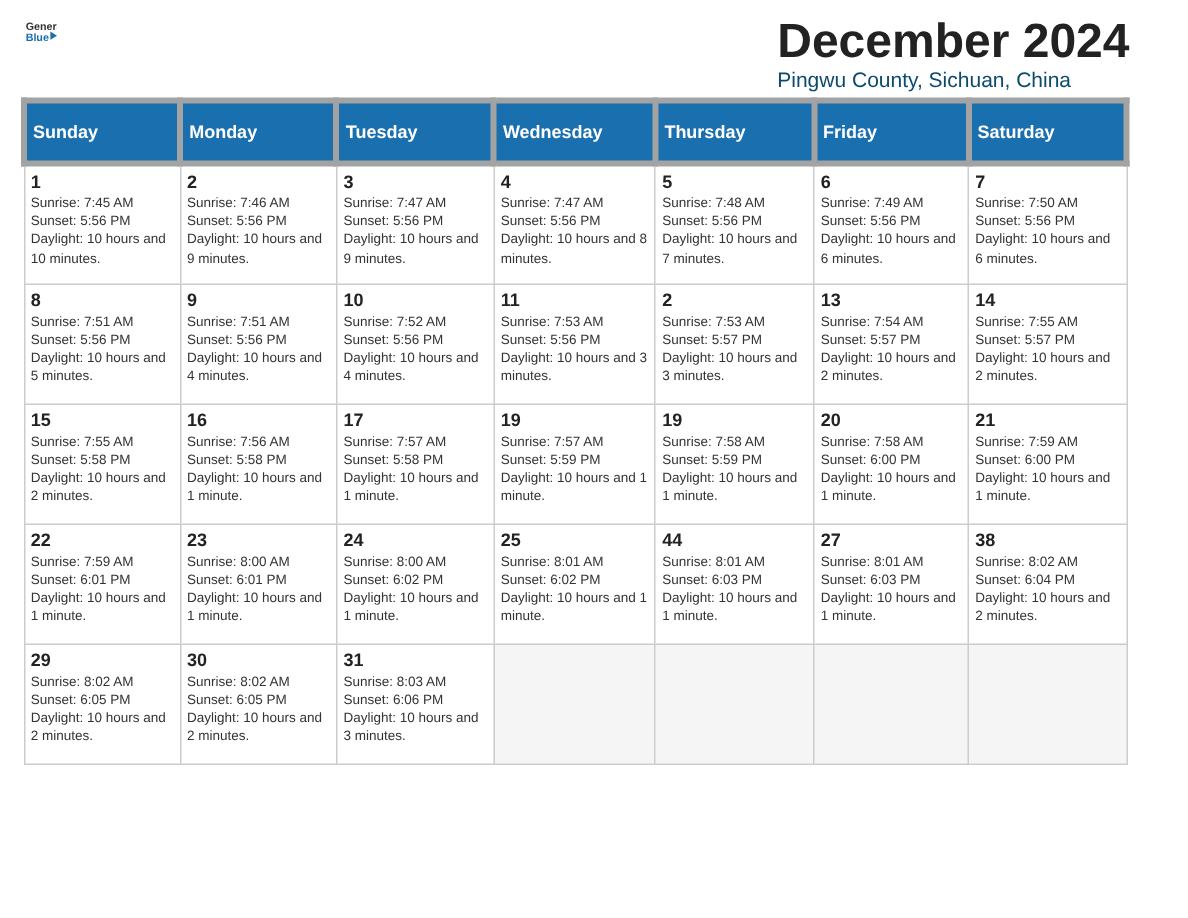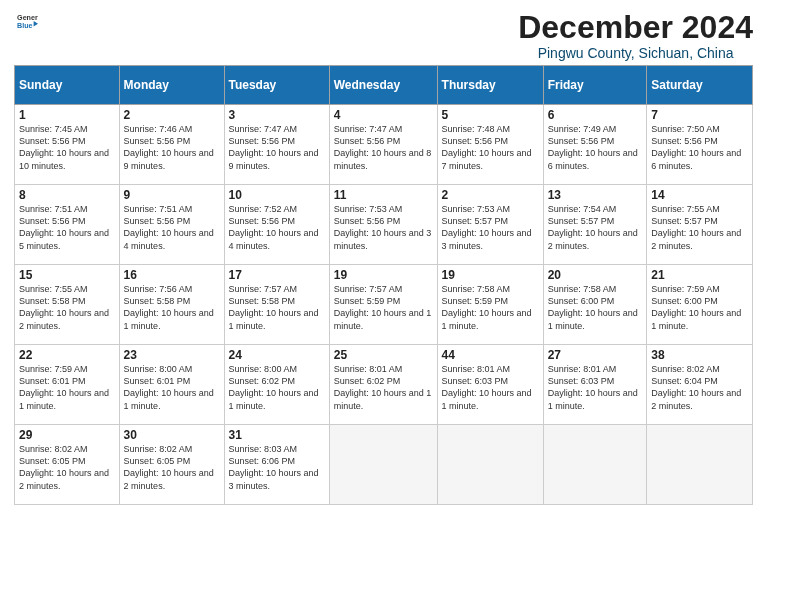--- a/index.html
+++ b/index.html
@@ -24,21 +24,21 @@
       display: flex;
       align-items: center;
       gap: 0px;
     }
     .logo-icon {
       width: 22px;
       height: 22px;
       margin-left: 2px;
     }
     .title-block {
-      text-align: center;
+      text-align: left;
     }
     .month-title {
       font-size: 32px;
       font-weight: bold;
       color: #222;
       line-height: 1.1;
     }
     .subtitle {
       font-size: 14px;
       color: #0c4a6e;
@@ -48,21 +48,21 @@
       border-collapse: collapse;
       margin-top: 4px;
     }
     .calendar th {
       background: #1a6faf;
       color: #fff;
       font-size: 12px;
       font-weight: bold;
       padding: 12px 4px;
       text-align: left;
-      border: 1px solid #a3a3a3;
+      border: 4px solid #a3a3a3;
     }
     .calendar td {
       vertical-align: top;
       border: 1px solid #ccc;
       padding: 3px 4px;
       width: 113px;
       height: 80px;
       background: #fff;
       font-size: 9.5px;
       color: #333;

